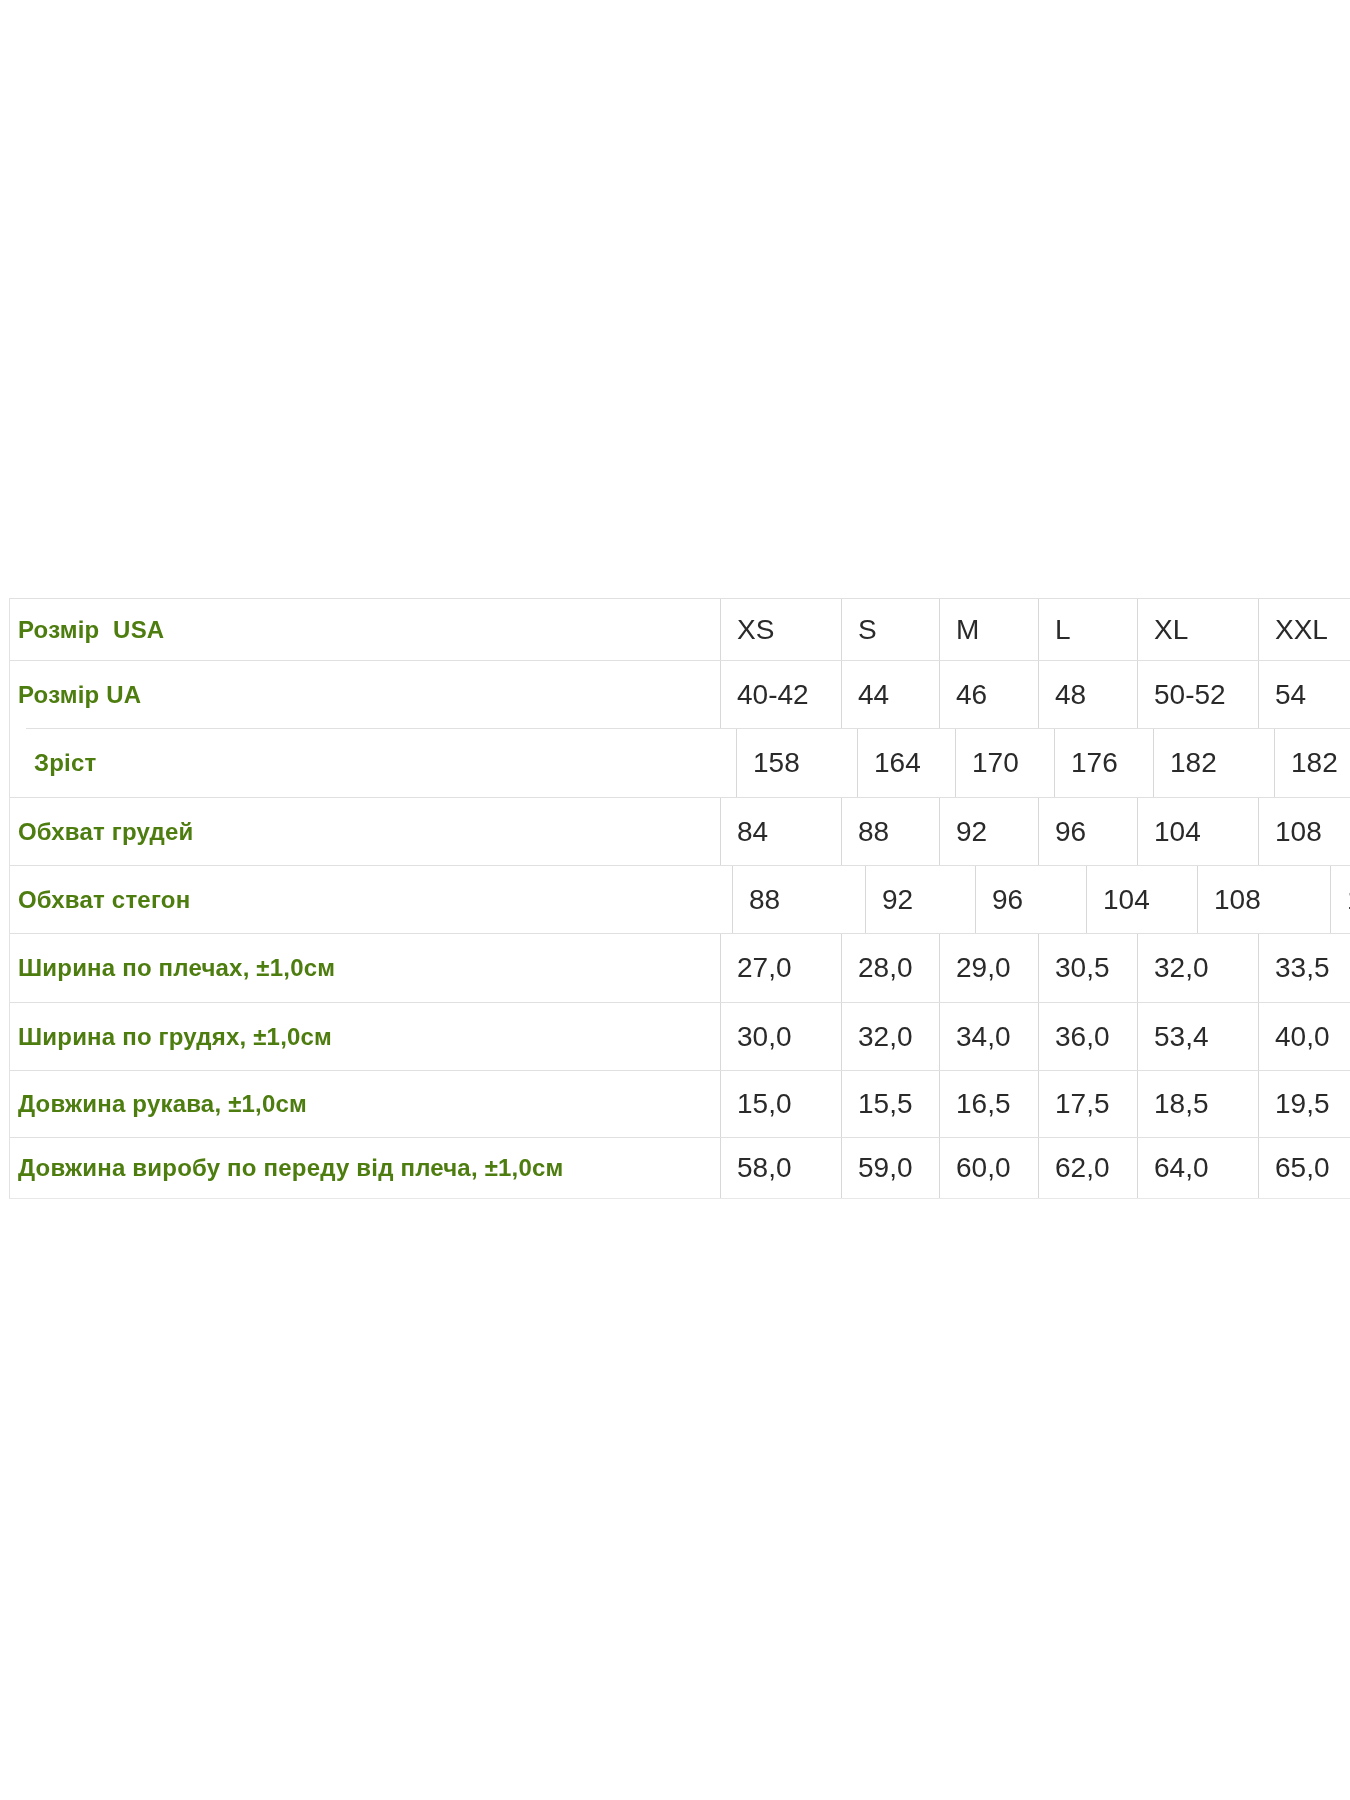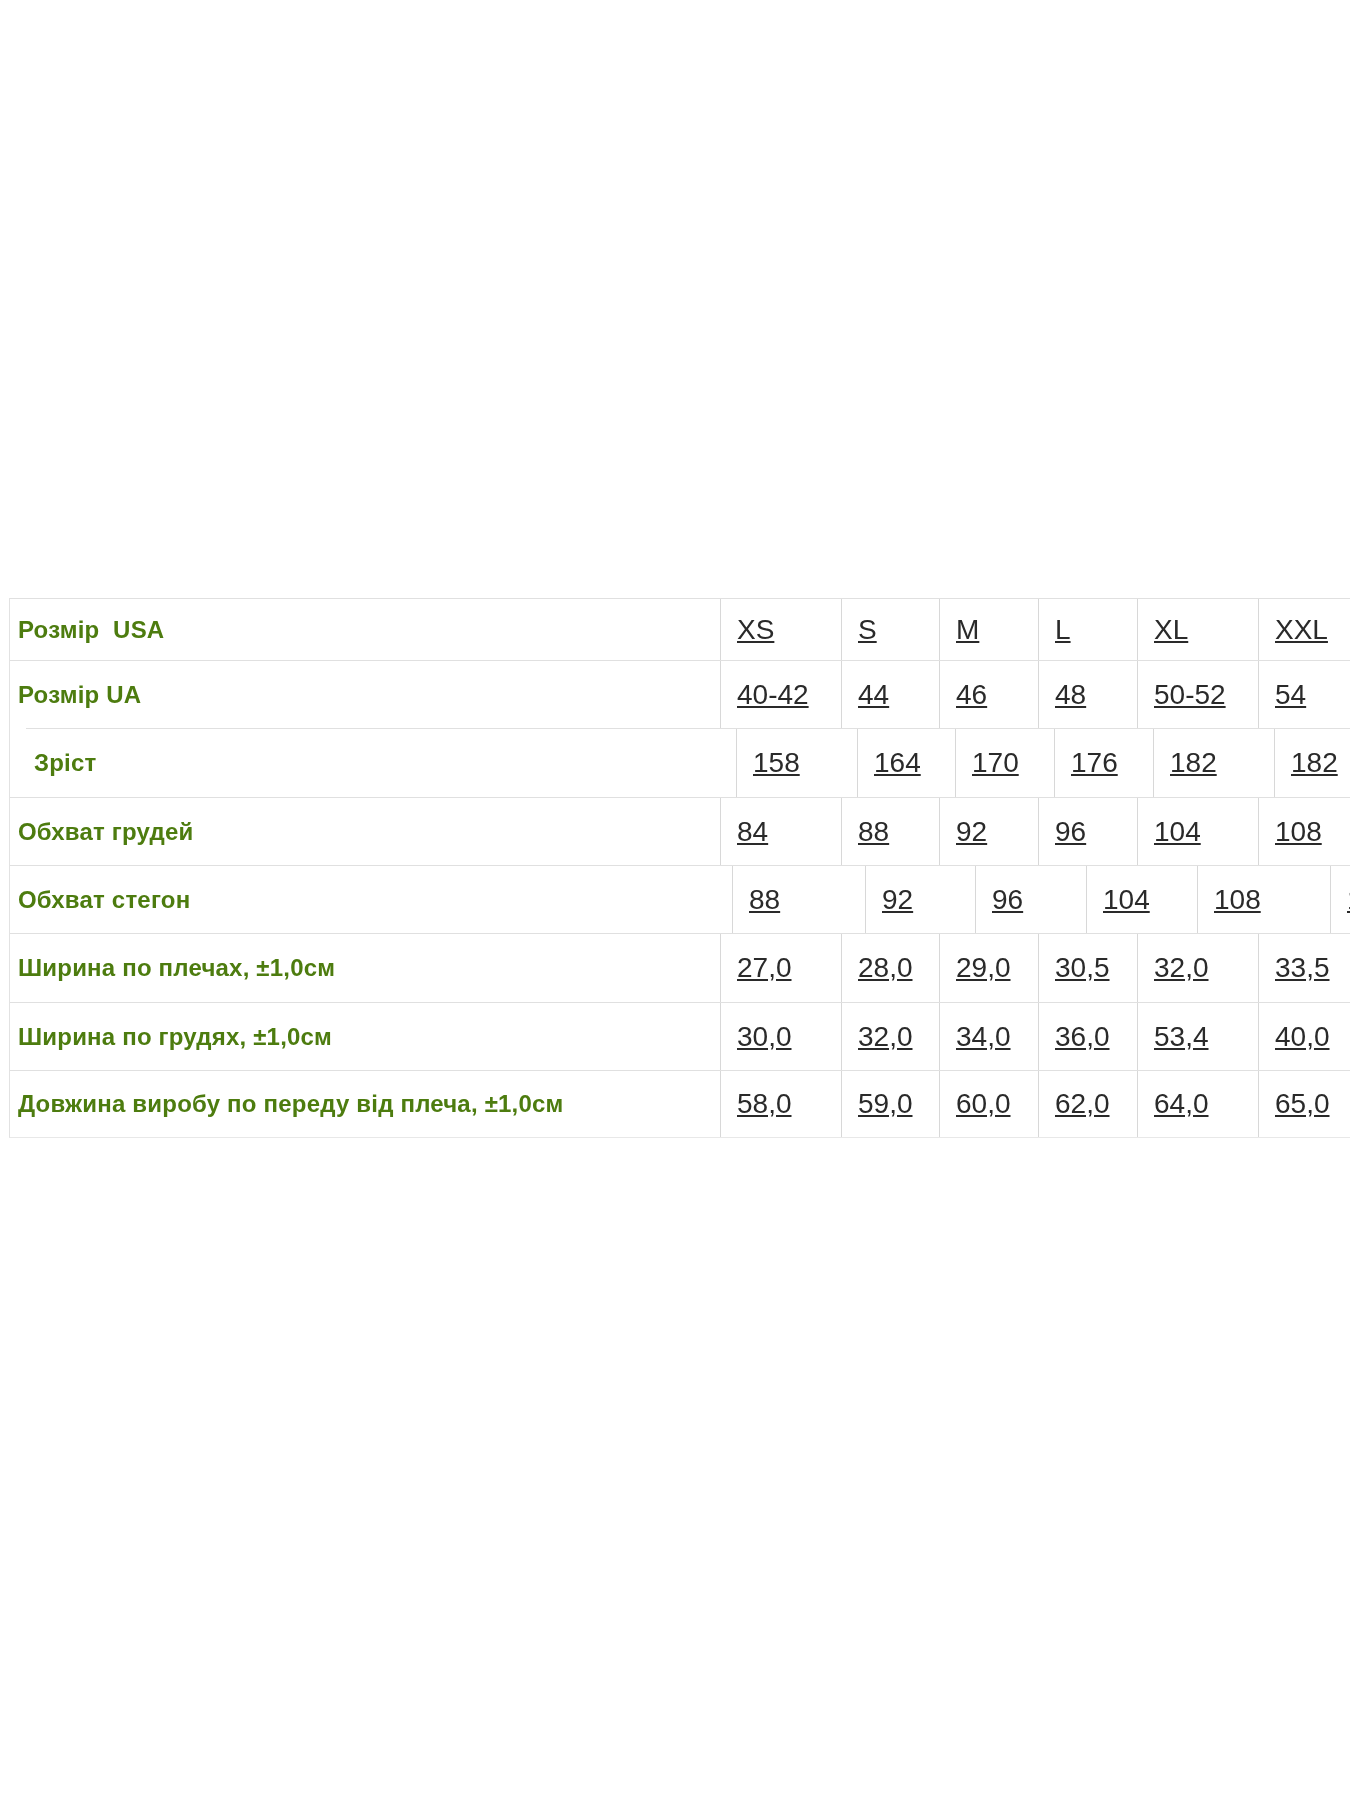--- a/index.html
+++ b/index.html
@@ -31,21 +31,21 @@
     background: #ffffff;
   }
   .trow:nth-child(1) { height: 62px; }
   .trow:nth-child(2) { height: 68px; }
   .trow:nth-child(3) { height: 69px; margin-left: 16px; }
   .trow:nth-child(4) { height: 68px; }
   .trow:nth-child(5) { height: 68px; gap: 12px; }
   .trow:nth-child(6) { height: 69px; }
   .trow:nth-child(7) { height: 68px; }
   .trow:nth-child(8) { height: 67px; }
-  .trow:nth-child(9) { height: 61px; gap: 11px; }
+  .trow:nth-child(9) { height: 61px; }
   .cell {
     height: 100%;
     display: flex;
     align-items: center;
     box-sizing: border-box;
     overflow: hidden;
   }
   .label-cell {
     padding-left: 8px;
     font-size: 24px;
@@ -54,21 +54,20 @@
     white-space: pre-wrap;
     color: #4d7c0f;
   }
   .value-cell {
     border-left: 1px solid #d8d8d8;
     padding-left: 16px;
     font-size: 28px;
     font-weight: 400;
     color: #2a2a2a;
     white-space: nowrap;
-    text-decoration: underline;
   }
 </style>
 </head>
 <body>
 
 <div class="size-table">
 
   <div class="trow">
     <div class="cell label-cell">Розмір  USA</div>
     <div class="cell value-cell">XS</div>
@@ -132,20 +131,29 @@
   <div class="trow">
     <div class="cell label-cell">Ширина по грудях, ±1,0см</div>
     <div class="cell value-cell">30,0</div>
     <div class="cell value-cell">32,0</div>
     <div class="cell value-cell">34,0</div>
     <div class="cell value-cell">36,0</div>
     <div class="cell value-cell">53,4</div>
     <div class="cell value-cell">40,0</div>
   </div>
 
+  <div class="trow">
+    <div class="cell label-cell">Довжина рукава, ±1,0см</div>
+    <div class="cell value-cell">15,0</div>
+    <div class="cell value-cell">15,5</div>
+    <div class="cell value-cell">16,5</div>
+    <div class="cell value-cell">17,5</div>
+    <div class="cell value-cell">18,5</div>
+    <div class="cell value-cell">19,5</div>
+  </div>
 
   <div class="trow">
     <div class="cell label-cell">Довжина виробу по переду від плеча, ±1,0см</div>
     <div class="cell value-cell">58,0</div>
     <div class="cell value-cell">59,0</div>
     <div class="cell value-cell">60,0</div>
     <div class="cell value-cell">62,0</div>
     <div class="cell value-cell">64,0</div>
     <div class="cell value-cell">65,0</div>
   </div>

